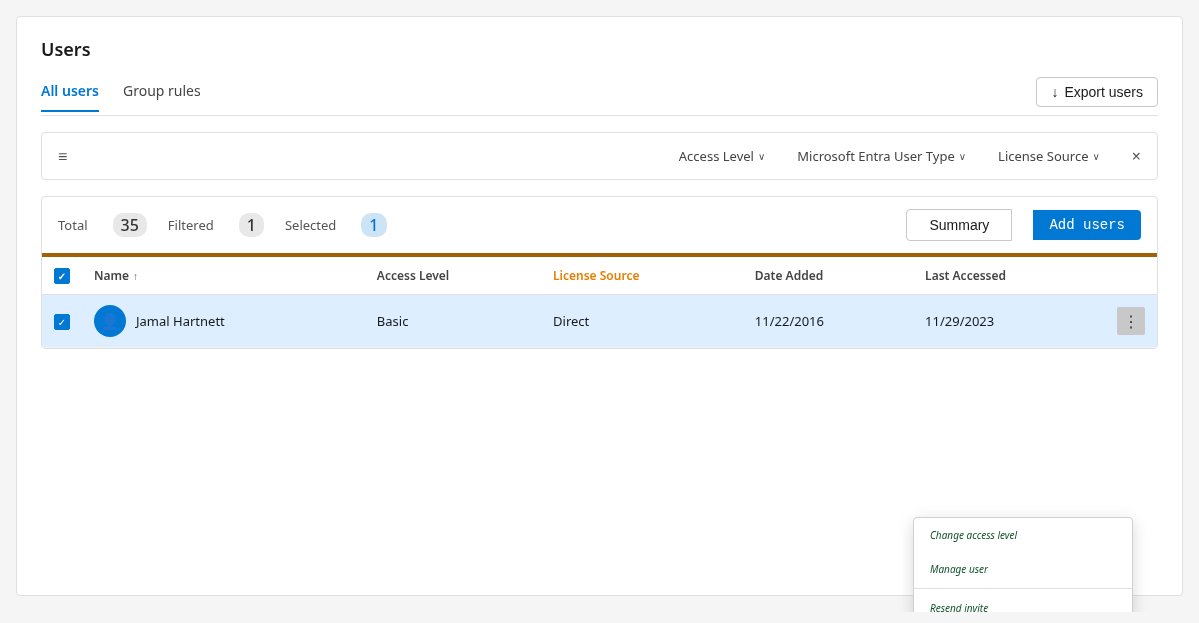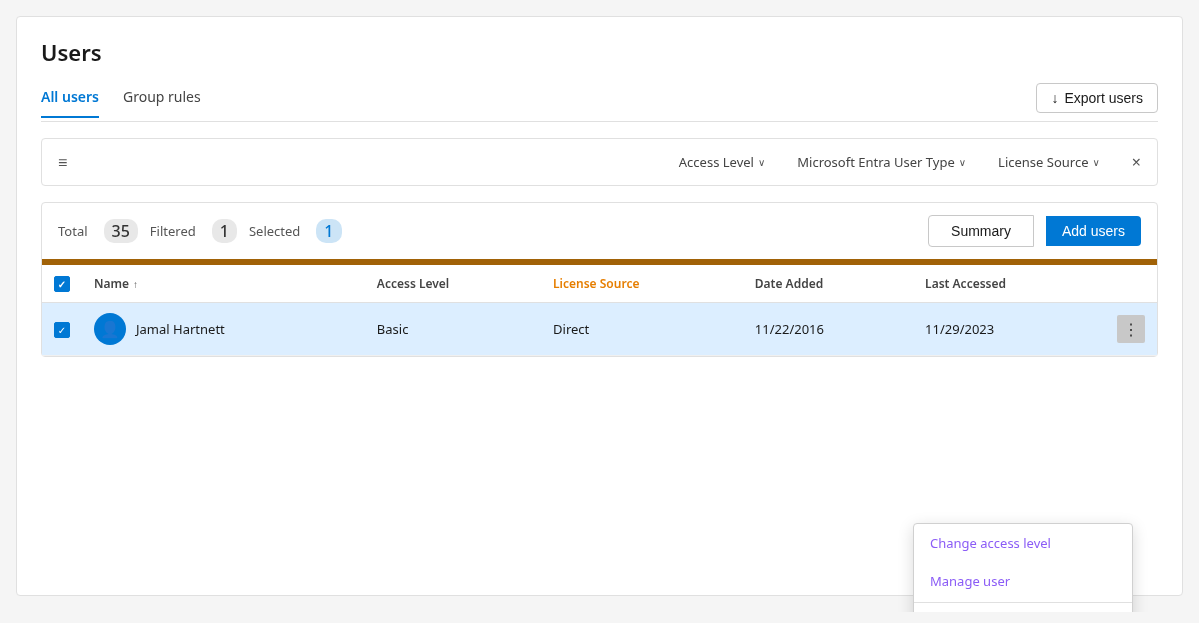--- a/index.html
+++ b/index.html
@@ -12,21 +12,21 @@
     .page-wrapper {
       background: #fff;
       border: 1px solid #e0e0e0;
       border-radius: 4px;
       margin: 16px;
       padding: 20px 24px 24px 24px;
       min-height: 580px;
       position: relative;
     }
     .page-title {
-      font-size: 22px;
+      font-size: 18px;
       font-weight: 600;
       margin-bottom: 12px;
       color: #1a1a1a;
     }
     .tab-bar {
       display: flex;
       align-items: center;
       justify-content: space-between;
       border-bottom: 1px solid #e0e0e0;
       margin-bottom: 16px;
@@ -96,22 +96,22 @@
       background: #fff;
       border: 1px solid #e0e0e0;
       border-radius: 4px;
       overflow: visible;
       position: relative;
     }
     .table-header-bar {
       display: flex;
       align-items: center;
       padding: 12px 16px;
-      gap: 12px;
-      border-bottom: 6px solid #a16207;
+      gap: 21px;
+      border-bottom: 4px solid #a16207;
     }
     .count-label {
       font-size: 13px;
       color: #555;
     }
     .count-badge {
       display: inline-flex;
       align-items: center;
       justify-content: center;
       background: #e8e8e8;
@@ -139,20 +139,21 @@
     }
     .add-users-btn {
       background: #0078d4;
       color: #fff;
       border: none;
       border-radius: 0 4px 4px 0;
       padding: 7px 16px;
       cursor: pointer;
       font-size: 14px;
       font-weight: 500;
+      font-family: Liberation Mono, monospace;
     }
     table {
       width: 100%;
       border-collapse: collapse;
     }
     thead tr {
       border-bottom: 1px solid #e0e0e0;
     }
     thead th {
       padding: 10px 12px;
@@ -228,23 +229,24 @@
       top: 320px;
       background: #fff;
       border: 1px solid #d0d0d0;
       border-radius: 4px;
       box-shadow: 0 4px 16px rgba(0,0,0,0.15);
       width: 220px;
       z-index: 100;
     }
     .context-menu-item {
       padding: 10px 16px;
-      font-size: 13px;
-      color: #8b5cf6;
-      cursor: pointer;
+      font-size: 10px;
+      color: #14532d;
+      cursor: pointer;
+      font-style: italic;
     }
     .context-menu-divider {
       border: none;
       border-top: 1px solid #e0e0e0;
       margin: 2px 0;
     }
     .name-sort {
       display: flex;
       align-items: center;
       gap: 2px;

